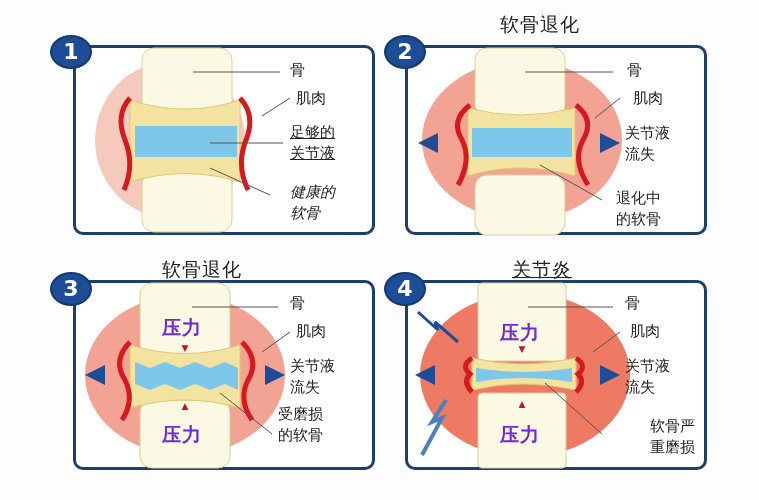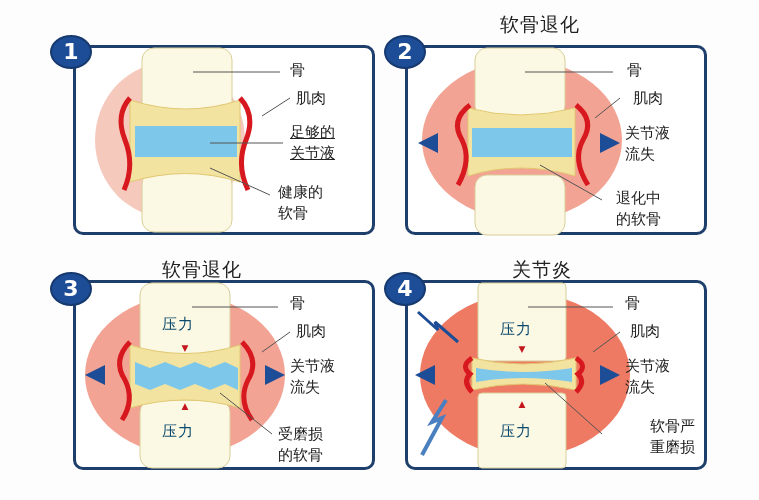--- a/index.html
+++ b/index.html
@@ -3,21 +3,21 @@
 <meta charset="utf-8">
 <style>
   html,body{margin:0;padding:0;background:#fdfdfd;}
   body{width:759px;height:500px;position:relative;overflow:hidden;font-family:"DejaVu Sans",sans-serif;}
   .panel{position:absolute;}
   .panel-title{position:absolute;font-size:19px;color:#222;letter-spacing:1px;white-space:nowrap;}
   .frame{position:absolute;border:3px solid #1e3f6b;border-radius:10px;background:#fff;box-sizing:border-box;}
   .badge{position:absolute;width:38px;height:30px;border-radius:50%;background:#1d4d96;border:2px solid #163a70;color:#fff;font-weight:bold;font-size:22px;text-align:center;line-height:30px;font-family:"DejaVu Sans",sans-serif;}
   .illus{position:absolute;left:0;top:0;}
   .label{position:absolute;font-size:15px;color:#222;line-height:21px;white-space:pre;}
-  .pressure{position:absolute;font-size:15px;color:#0c4a6e;font-weight:normal;letter-spacing:1px;}
+  .pressure{position:absolute;font-size:19px;color:#6d28d9;font-weight:bold;letter-spacing:1px;}
 </style>
 </head>
 <body>
 
 <div class="panel" style="left:0;top:0;width:380px;height:245px;">
   <div class="frame" style="left:73px;top:45px;width:302px;height:190px;"></div>
   <svg class="illus" width="380" height="245">
     <ellipse cx="170" cy="140" rx="75" ry="78" fill="#f6c9bd"></ellipse>
     <rect x="142" y="48" width="90" height="70" rx="12" fill="#fbf8e3" stroke="#d9cf9a"></rect>
     <rect x="142" y="172" width="90" height="60" rx="12" fill="#fbf8e3" stroke="#d9cf9a"></rect>
@@ -28,21 +28,21 @@
     <line x1="193" y1="72" x2="280" y2="72" stroke="#555"></line>
     <line x1="262" y1="116" x2="290" y2="98" stroke="#555"></line>
     <line x1="210" y1="143" x2="283" y2="143" stroke="#555"></line>
     <line x1="210" y1="168" x2="270" y2="195" stroke="#555"></line>
   </svg>
   <div class="badge" style="left:50px;top:35px;">1</div>
   <div class="label" style="left:290px;top:60px;">骨</div>
   <div class="label" style="left:296px;top:88px;">肌肉</div>
   <div class="label" style="left:290px;top:122px;text-decoration:underline;">足够的
 关节液</div>
-  <div class="label" style="left:278px;top:182px;">健康的
+  <div class="label" style="left:290px;top:182px;font-style:italic;">健康的
 软骨</div>
 </div>
 
 <div class="panel" style="left:380px;top:0;width:379px;height:245px;">
   <div class="panel-title" style="left:120px;top:12px;">软骨退化</div>
   <div class="frame" style="left:25px;top:45px;width:302px;height:190px;"></div>
   <svg class="illus" width="379" height="245">
     <ellipse cx="142" cy="140" rx="100" ry="80" fill="#f2a393"></ellipse>
     <rect x="95" y="48" width="90" height="70" rx="12" fill="#fbf8e3" stroke="#d9cf9a"></rect>
     <rect x="95" y="175" width="90" height="60" rx="12" fill="#fbf8e3" stroke="#d9cf9a"></rect>
@@ -84,26 +84,26 @@
     <text x="185" y="101" font-size="9" fill="#c4161c" text-anchor="middle">▼</text>
     <text x="185" y="159" font-size="9" fill="#c4161c" text-anchor="middle">▲</text>
   </svg>
   <div class="badge" style="left:50px;top:22px;">3</div>
   <div class="pressure" style="left:162px;top:65px;">压力</div>
   <div class="pressure" style="left:162px;top:172px;">压力</div>
   <div class="label" style="left:290px;top:43px;">骨</div>
   <div class="label" style="left:296px;top:71px;">肌肉</div>
   <div class="label" style="left:290px;top:106px;">关节液
 流失</div>
-  <div class="label" style="left:278px;top:174px;">受磨损
+  <div class="label" style="left:278px;top:154px;">受磨损
 的软骨</div>
 </div>
 
 <div class="panel" style="left:380px;top:250px;width:379px;height:250px;">
-  <div class="panel-title" style="left:132px;top:7px;">关节炎</div>
+  <div class="panel-title" style="left:132px;top:7px;text-decoration:underline;">关节炎</div>
   <div class="frame" style="left:25px;top:30px;width:302px;height:190px;"></div>
   <svg class="illus" width="379" height="250">
     <ellipse cx="145" cy="125" rx="105" ry="82" fill="#ee7a63"></ellipse>
     <rect x="98" y="33" width="88" height="78" rx="4" fill="#fbf8e3" stroke="#d9cf9a"></rect>
     <rect x="98" y="143" width="88" height="75" rx="4" fill="#fbf8e3" stroke="#d9cf9a"></rect>
     <path d="M92 108 Q142 120 196 108 L196 140 Q142 128 92 140 Z" fill="#f3e3a0" stroke="#e1c870"></path>
     <path d="M96 118 Q142 126 192 118 L192 132 Q142 124 96 132 Z" fill="#7dc7ea"></path>
     <path d="M92 108 Q80 116 90 124 Q82 132 92 142" stroke="#d7191f" stroke-width="5" fill="none"></path>
     <path d="M196 108 Q208 116 198 124 Q206 132 196 142" stroke="#d7191f" stroke-width="5" fill="none"></path>
     <polygon points="35,125 55,115 55,135" fill="#1d4d96"></polygon>

